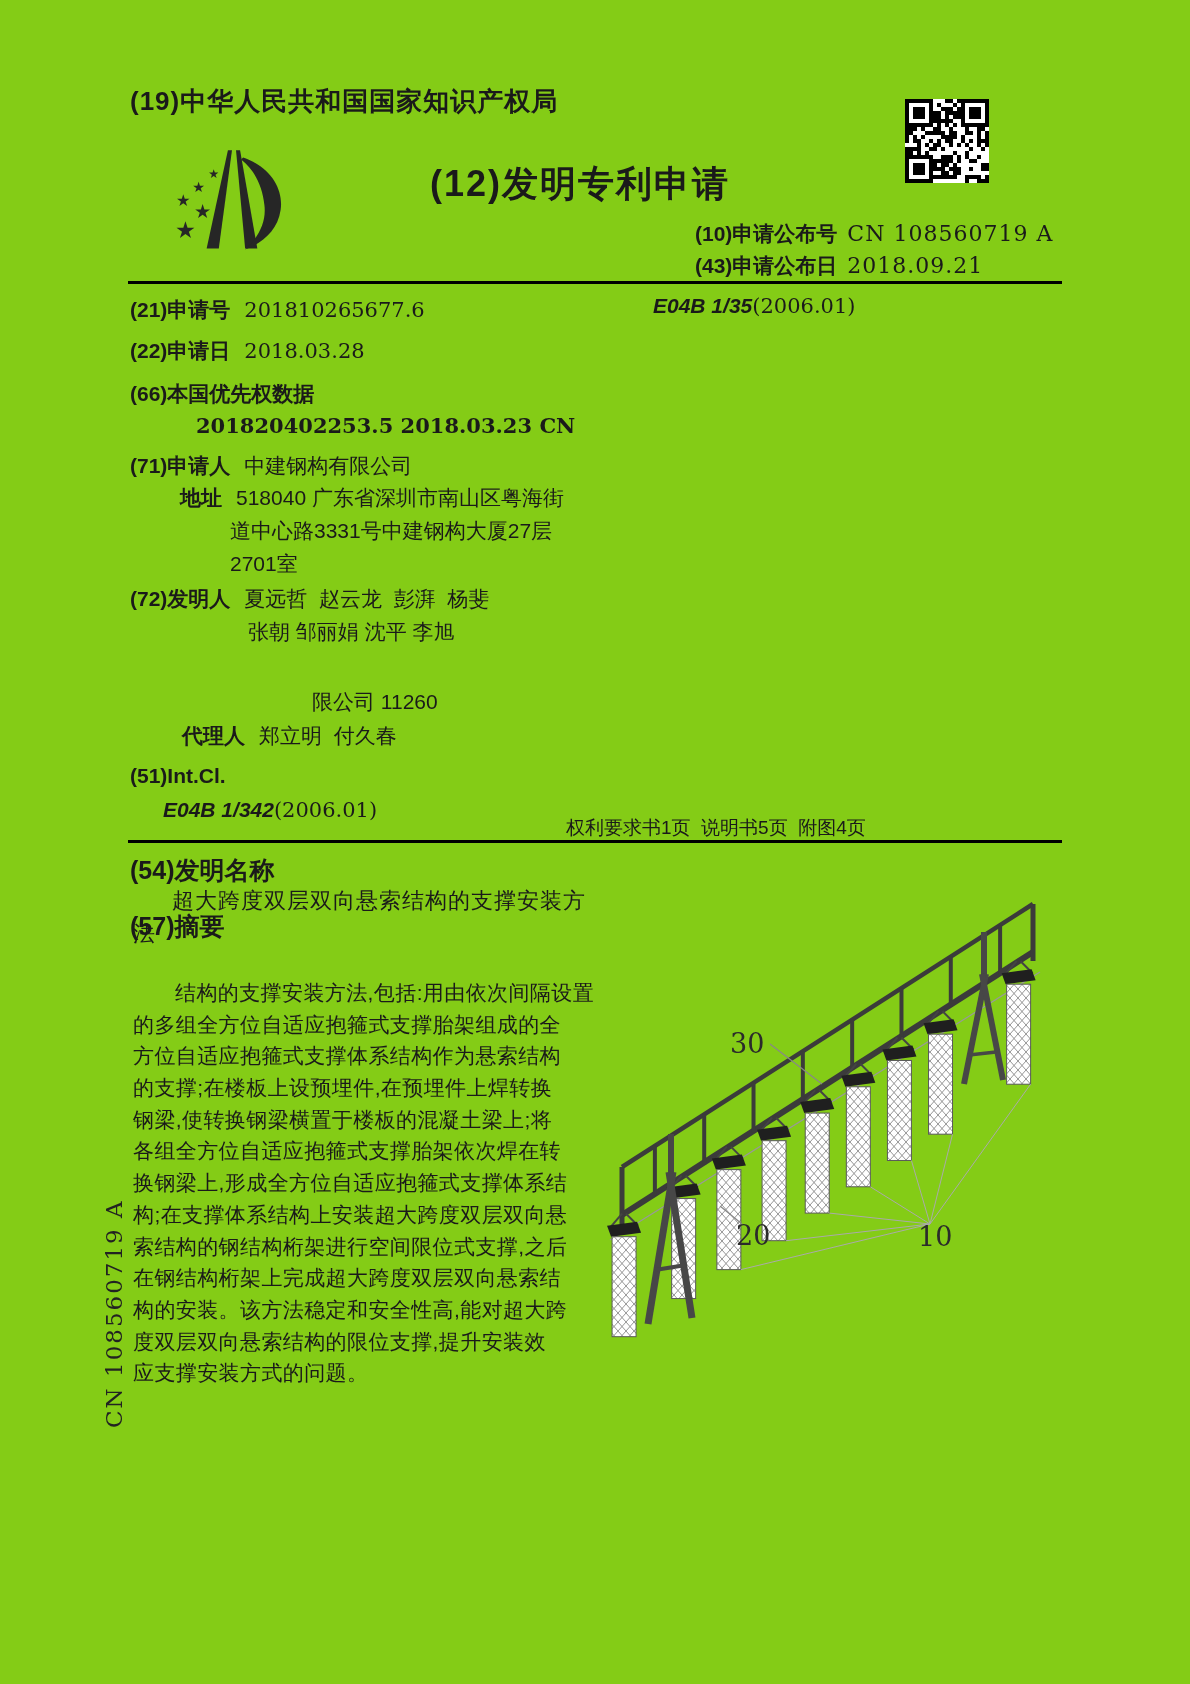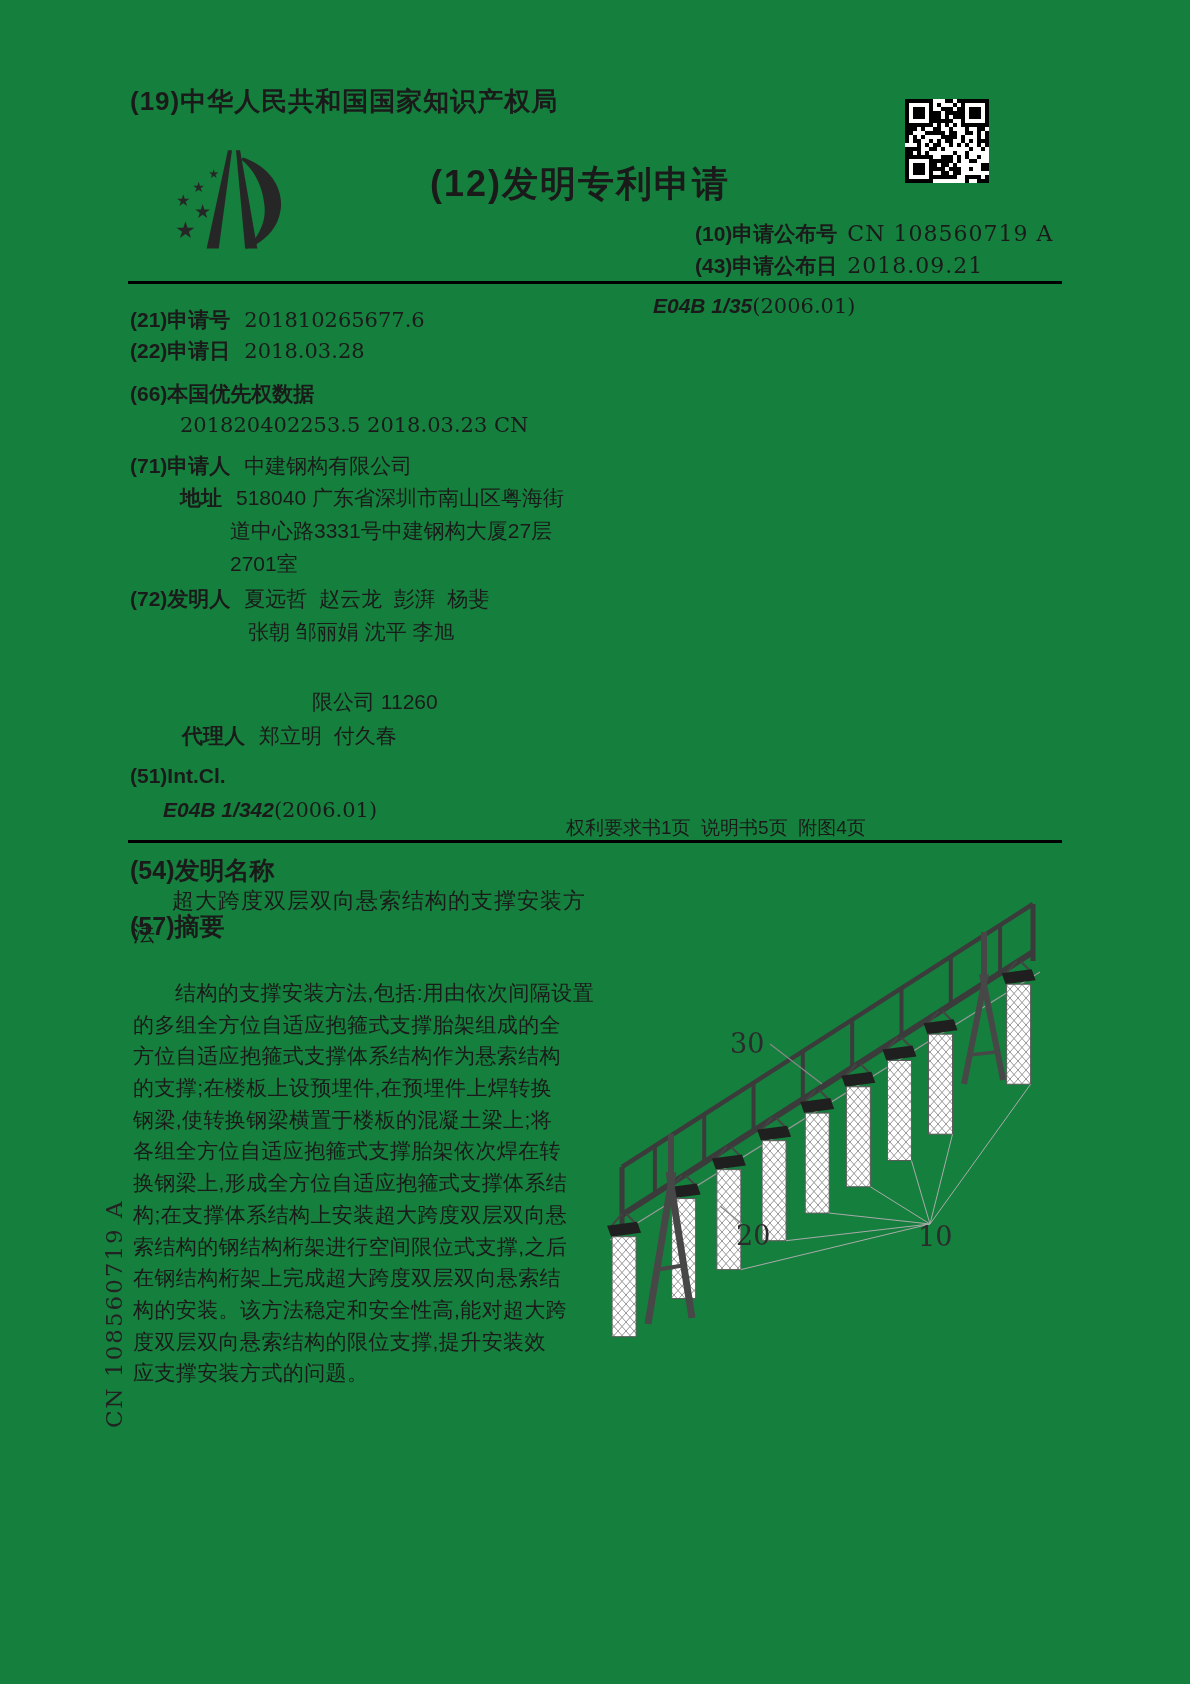--- a/index.html
+++ b/index.html
@@ -1,16 +1,16 @@
 <!DOCTYPE html>
 <html><head>
 <meta charset="utf-8">
 <style>
   html,body{margin:0;padding:0;background:#fff;}
-  .page{position:relative;width:1190px;height:1684px;background:#15803d;overflow:hidden;
+  .page{position:relative;width:1190px;height:1684px;background:#84cc16;overflow:hidden;
         font-family:"Liberation Sans",sans-serif;color:#1a1a1a;}
   .abs{position:absolute;}
   .pre{white-space:pre;}
   .rule{position:absolute;left:128px;width:934px;height:3px;background:#000;}
   .office{left:130px;top:84px;font-size:26px;font-weight:bold;letter-spacing:1px;}
   .doc-type{left:430px;top:160px;font-size:36px;font-weight:bold;letter-spacing:2px;}
   .pubrow{left:695px;font-size:21px;white-space:nowrap;}
   .pubrow .lab{font-weight:bold;}
   .pubrow .val{font-family:"DejaVu Serif","Liberation Serif",serif;font-size:22px;margin-left:10px;letter-spacing:1px;}
   .frow{font-size:21px;white-space:nowrap;}
@@ -210,30 +210,30 @@
 
   <div class="abs pubrow" style="top:220px;">
     <span class="lab">(10)申请公布号</span><span class="val">CN 108560719 A</span>
   </div>
   <div class="abs pubrow" style="top:252px;">
     <span class="lab">(43)申请公布日</span><span class="val">2018.09.21</span>
   </div>
 
   <div class="rule" style="top:281px;"></div>
 
-  <div class="abs frow" style="left:130px;top:306px;">
+  <div class="abs frow" style="left:130px;top:296px;">
     <span class="lab">(21)申请号</span><span class="val num">201810265677.6</span>
   </div>
   <div class="abs frow" style="left:130px;top:337px;">
     <span class="lab">(22)申请日</span><span class="val num">2018.03.28</span>
   </div>
   <div class="abs frow" style="left:130px;top:380px;">
     <span class="lab">(66)本国优先权数据</span>
   </div>
-  <div class="abs frow num" style="left:180px;top:413px;">201820402253.5 2018.03.23 CN</div>
+  <div class="abs frow num" style="left:196px;top:413px;font-weight:bold;">201820402253.5 2018.03.23 CN</div>
 
   <div class="abs frow" style="left:130px;top:452px;">
     <span class="lab">(71)申请人</span><span class="val">中建钢构有限公司</span>
   </div>
   <div class="abs frow" style="left:180px;top:484px;">
     <span class="lab">地址</span><span class="val">518040 广东省深圳市南山区粤海街</span>
   </div>
   <div class="abs frow" style="left:230px;top:517px;">道中心路3331号中建钢构大厦27层</div>
   <div class="abs frow" style="left:230px;top:550px;">2701室</div>
 

